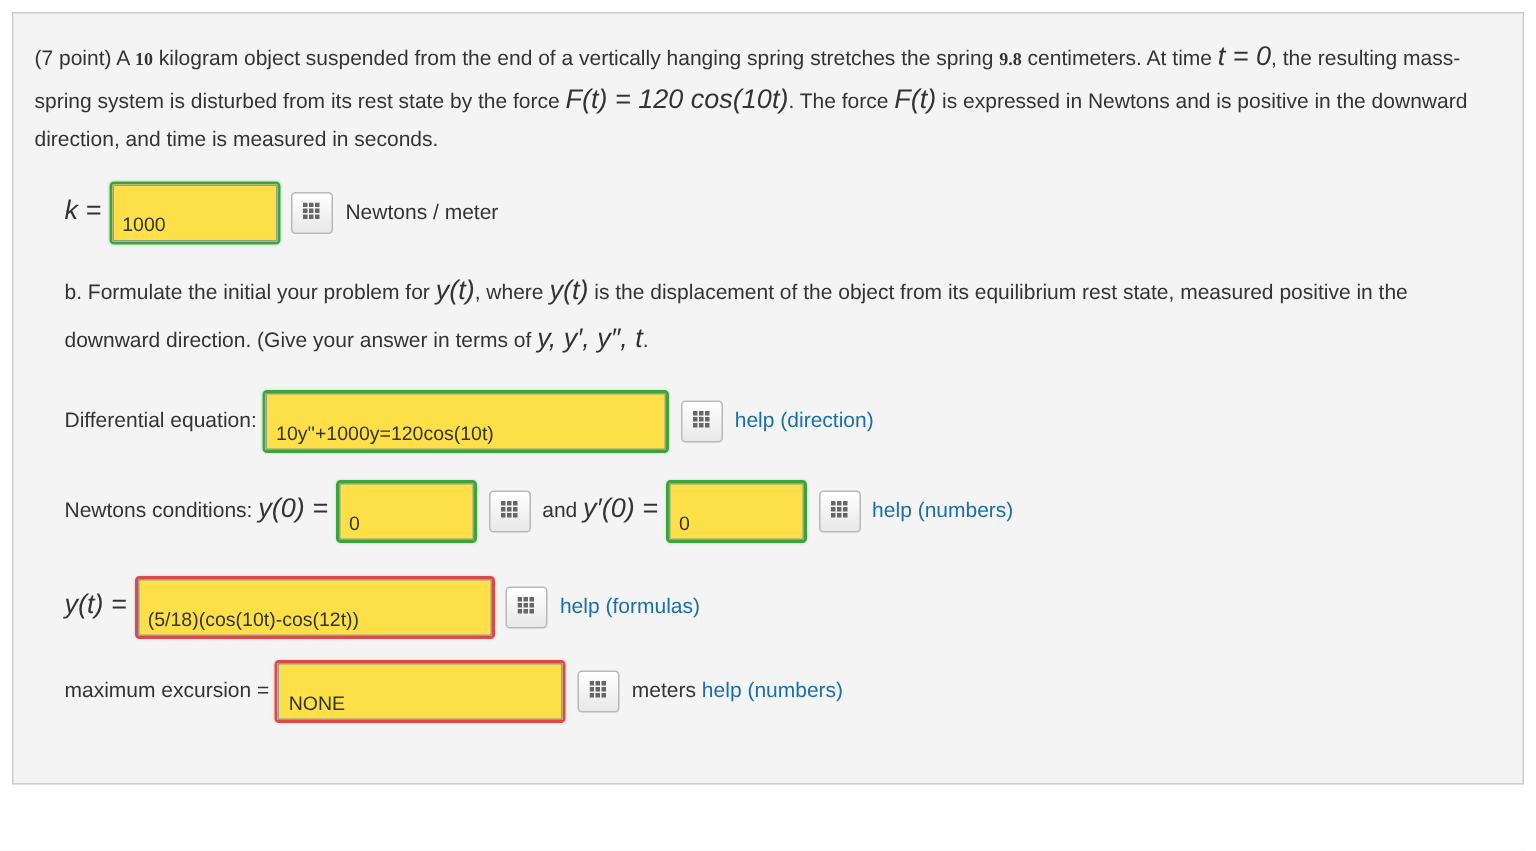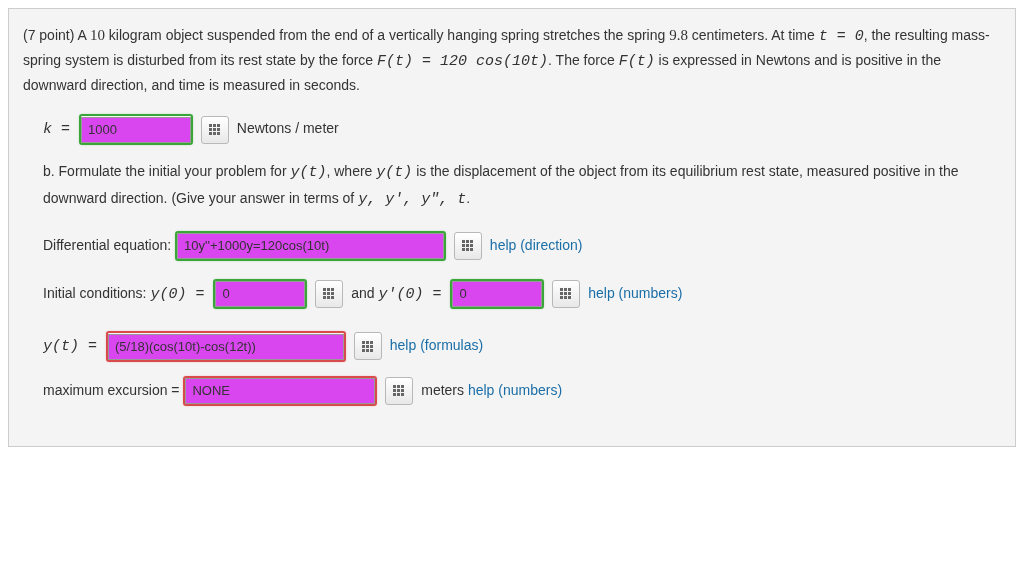--- a/index.html
+++ b/index.html
@@ -19,27 +19,27 @@
     margin: 4px 0 18px 0;
     line-height: 1.6;
   }
   .part {
     margin: 6px 0 22px 20px;
     line-height: 1.8;
   }
   .part-tight {
     margin-bottom: 14px;
   }
-  .math-i { font-style: italic; font-family: Liberation Mono, monospace; font-size: 15px; }
-  .serif { font-family: "Times New Roman", serif; font-size: 15px; }
+  .math-i { font-style: italic; font-family: Liberation Sans, sans-serif; font-size: 18px; }
+  .serif { font-family: "Times New Roman", serif; font-size: 12px; font-weight: bold; }
   .answer-input {
     display: inline-block;
     border: 1px solid #999;
-    background: #d946ef;
-    padding: 4px 6px;
+    background: #fde047;
+    padding: 18px 6px;
     font-size: 13px;
     vertical-align: middle;
     box-sizing: border-box;
     height: 26px;
     line-height: 16px;
   }
   .green-border {
     border: 2px solid #3aa63a;
     border-radius: 3px;
     box-shadow: 0 0 2px rgba(58,166,58,.3);
@@ -134,21 +134,21 @@
             <rect x="8" y="4" width="3" height="3" fill="#666"></rect>
             <rect x="0" y="8" width="3" height="3" fill="#666"></rect>
             <rect x="4" y="8" width="3" height="3" fill="#666"></rect>
             <rect x="8" y="8" width="3" height="3" fill="#666"></rect>
           </svg>
       </span>
       <span class="help-link">help (direction)</span>
     </div>
 
     <div class="row" style="margin-top:18px">
-      <span>Initial conditions: </span><span class="math-i">y(0) = </span>
+      <span>Newtons conditions: </span><span class="math-i">y(0) = </span>
       <span class="field-wrap green-border">
         <span class="answer-input" style="width:90px">0</span>
       </span>
       <span class="keypad-btn">
         <svg width="12" height="12">
             <rect x="0" y="0" width="3" height="3" fill="#666"></rect>
             <rect x="4" y="0" width="3" height="3" fill="#666"></rect>
             <rect x="8" y="0" width="3" height="3" fill="#666"></rect>
             <rect x="0" y="4" width="3" height="3" fill="#666"></rect>
             <rect x="4" y="4" width="3" height="3" fill="#666"></rect>

